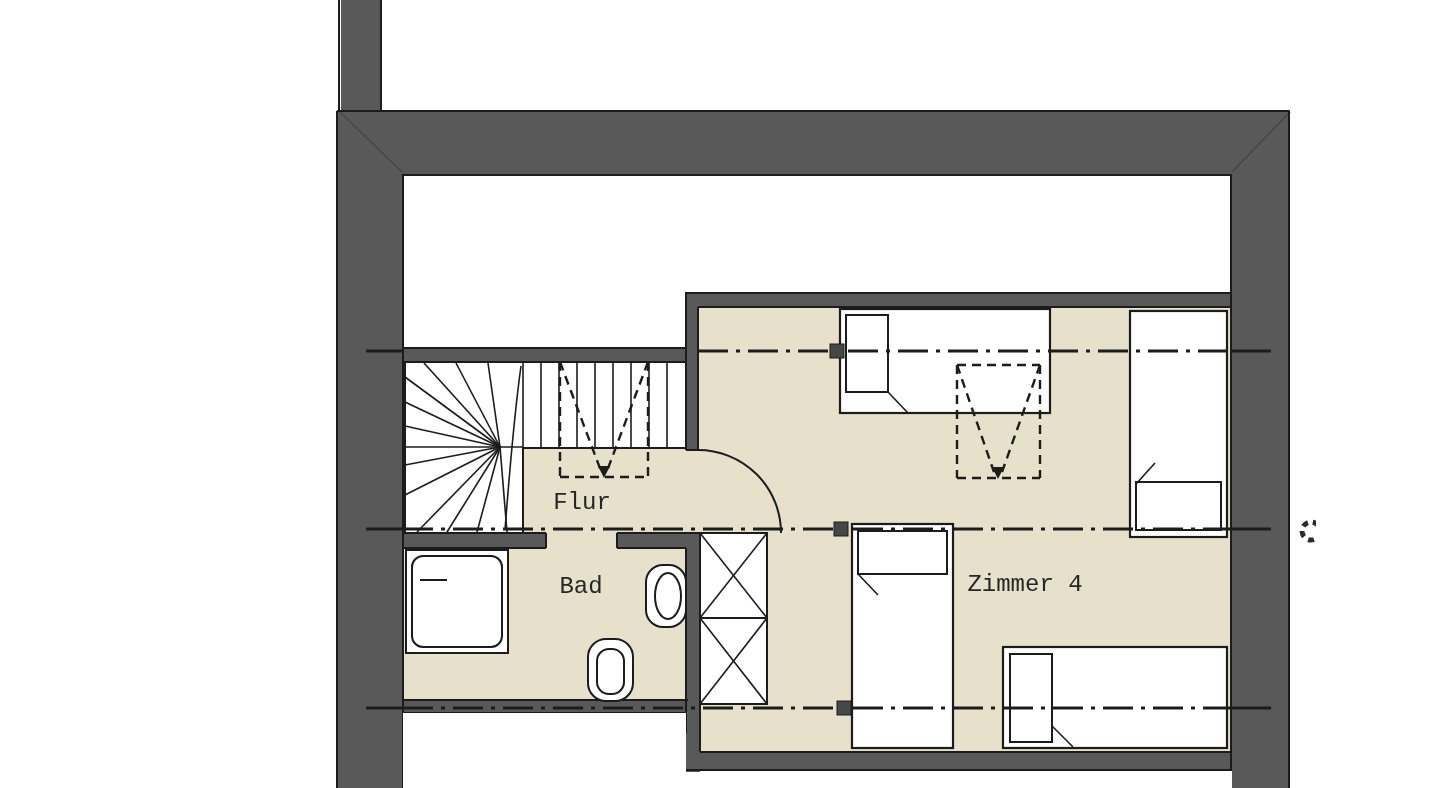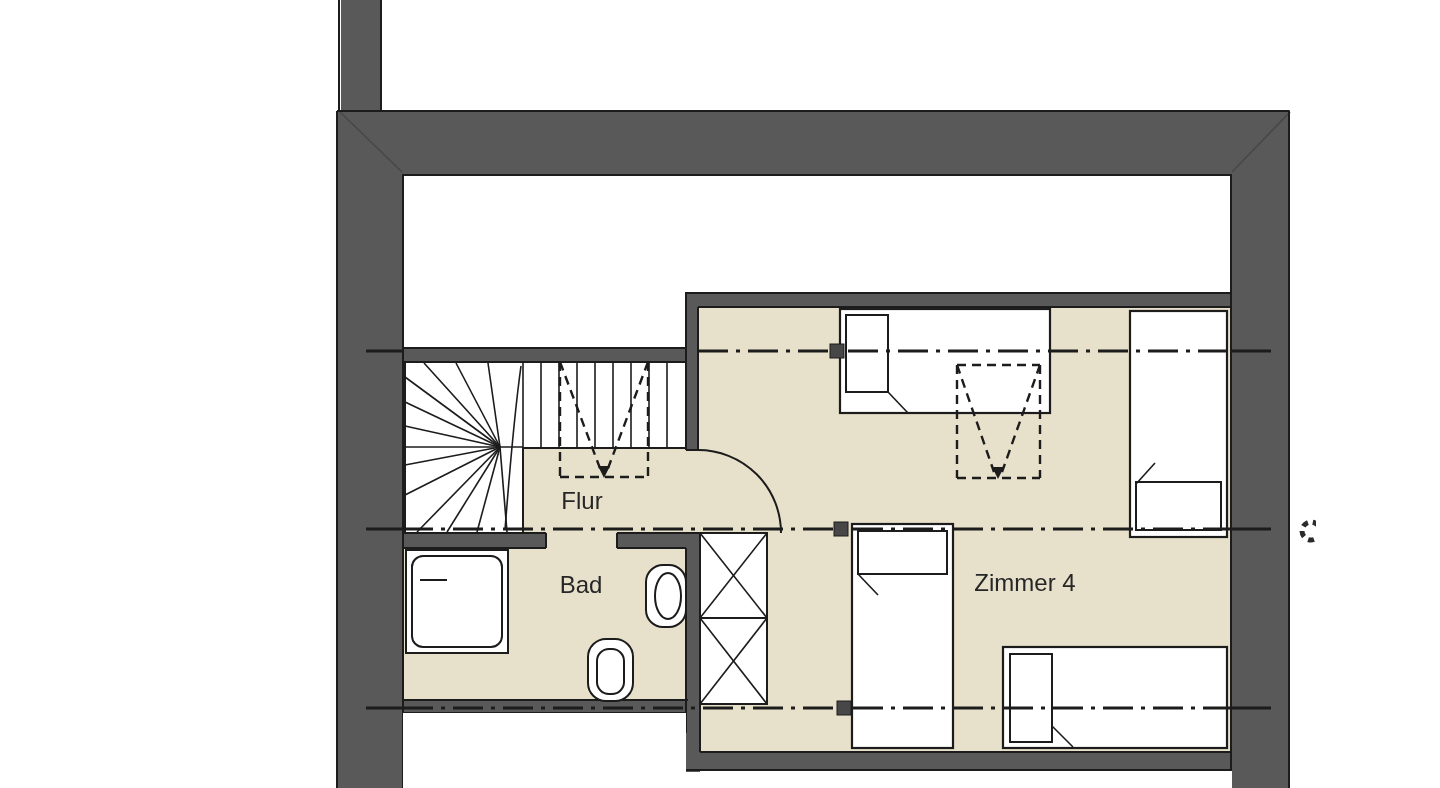--- a/index.html
+++ b/index.html
@@ -1,17 +1,17 @@
 <!DOCTYPE html>
 <html style="--wall: #595959; --floor: #e7e0cb; --paper: #ffffff; --line: #1c1c1c; --seam: #474747; --text: #262626;"><head>
 <meta charset="utf-8">
 <style>
   html,body{margin:0;padding:0;background:#fff;}
   .stage{position:relative;width:1316px;height:788px;overflow:hidden;background:var(--paper,#fff);
-         font-family:Liberation Sans, sans-serif;}
+         font-family:Liberation Mono, monospace;}
   svg{position:absolute;left:0;top:0;}
   .wall{fill:var(--wall,#595959);}
   .floor{fill:var(--floor,#e7e0cb);}
   .paper{fill:var(--paper,#fff);}
   .room{fill:var(--paper,#fff);stroke:var(--line,#1c1c1c);stroke-width:2;}
   .ln{stroke:var(--line,#1c1c1c);stroke-width:2;fill:none;}
   .ln15{stroke:var(--line,#1c1c1c);stroke-width:1.6;fill:none;}
   .seam{stroke:var(--seam,#484848);stroke-width:1.5;fill:none;}
   .fix{fill:var(--paper,#fff);stroke:var(--line,#1c1c1c);stroke-width:2;}
   .bed{fill:var(--paper,#fff);stroke:var(--line,#1c1c1c);stroke-width:2.2;}

